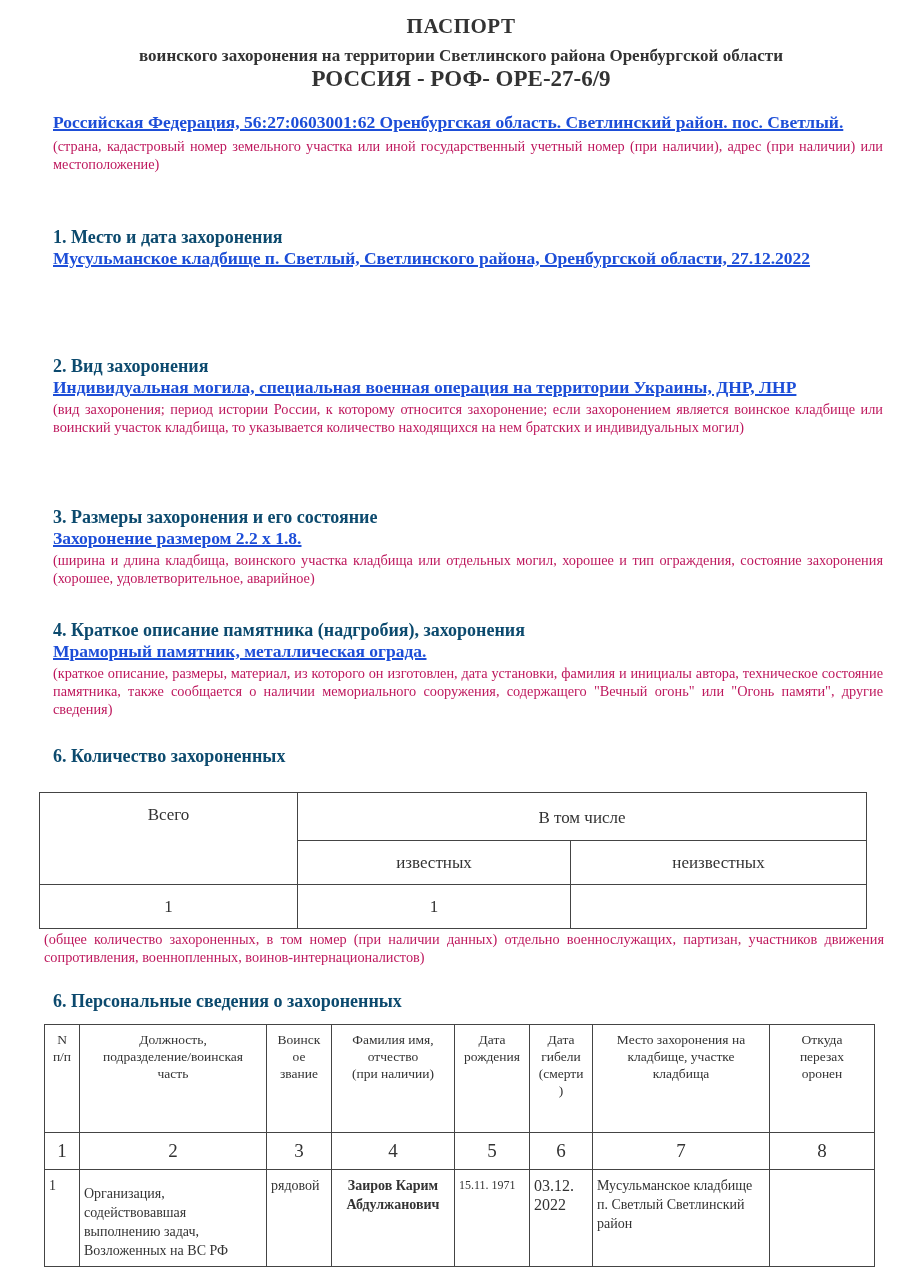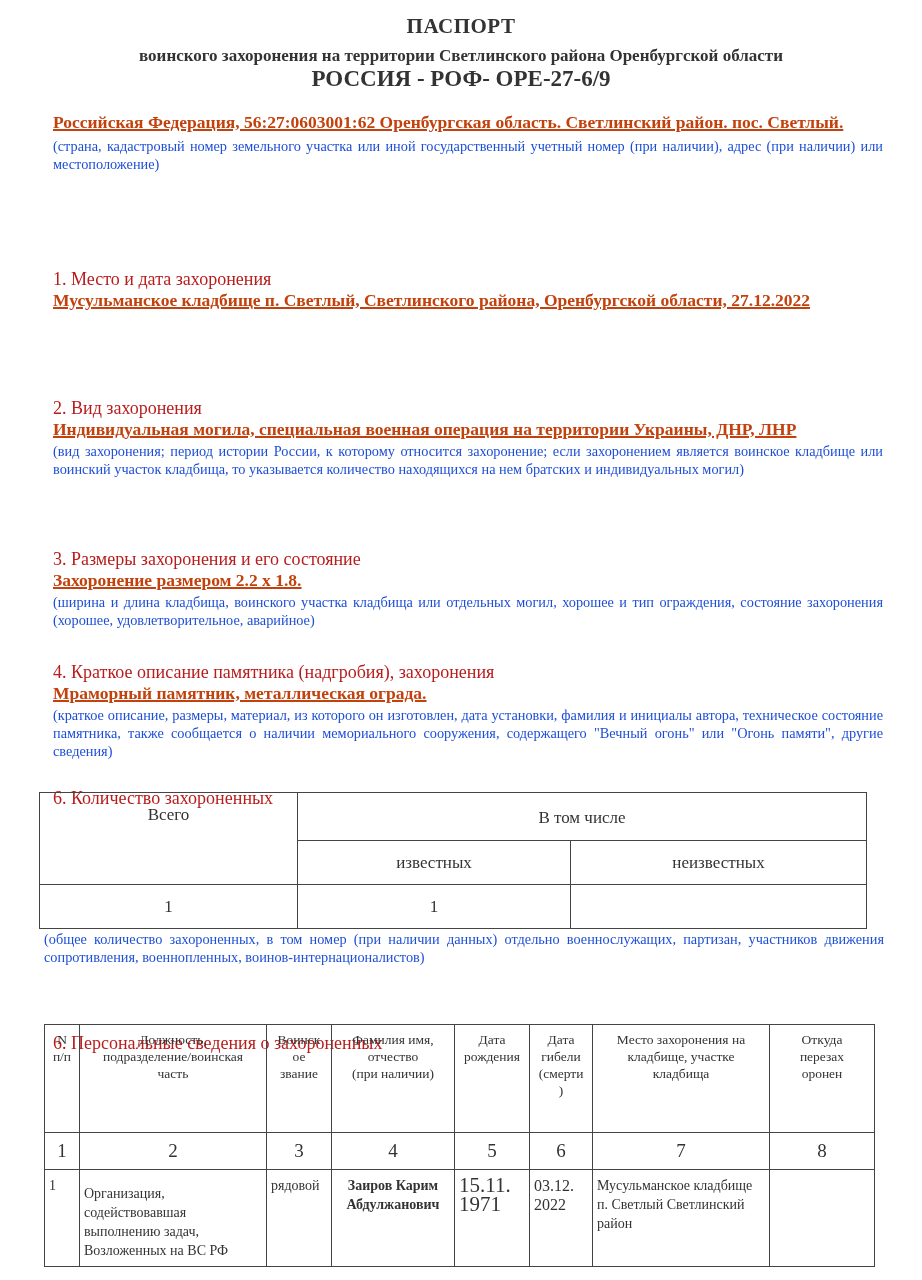--- a/index.html
+++ b/index.html
@@ -11,28 +11,28 @@
   .page { position: absolute; left: 0; top: 0; width: 922px; height: 1280px; }
   .title {
     position: absolute; left: 0; width: 922px; text-align: center;
     font-weight: bold; color: #333;
   }
   .t1 { top: 14px; font-size: 21px; letter-spacing: 0.5px; }
   .t2 { top: 46px; font-size: 17px; }
   .t3 { top: 66px; font-size: 23px; }
 
   .block { position: absolute; left: 53px; width: 830px; }
-  .heading { font-weight: normal; font-size: 18px; color: #b91c1c; line-height: 22px; margin-top: 42px; }
+  .heading { font-weight: bold; font-size: 18px; color: #0c4a6e; line-height: 22px; }
   .value {
-    font-weight: bold; font-size: 17.5px; color: #c2410c;
+    font-weight: bold; font-size: 17.5px; color: #1d4ed8;
     text-decoration: underline; text-decoration-thickness: 2px;
     line-height: 21px; text-align: justify; text-align-last: left;
   }
   .note {
-    font-size: 14.3px; line-height: 18px; color: #1d4ed8;
+    font-size: 14.3px; line-height: 18px; color: #be185d;
     text-align: justify;
   }
 
   table { border-collapse: collapse; position: absolute; border-radius: 11px; }
   td, th { border: 1.3px solid #444; font-weight: normal; color: #333; }
 
   .count-table { left: 39px; top: 792px; width: 828px; }
   .count-table td { font-size: 17px; text-align: center; }
 
   .pers-table { left: 44px; top: 1024px; width: 831px; }
@@ -143,21 +143,21 @@
       <td class="num">5</td>
       <td class="num">6</td>
       <td class="num">7</td>
       <td class="num">8</td>
     </tr>
     <tr style="height:92px;">
       <td class="cell">1</td>
       <td class="cell" style="padding-top:14px;">Организация, содействовавшая выполнению задач, Возложенных на ВС РФ</td>
       <td class="cell">рядовой</td>
       <td class="cell bold" style="text-align:center;">Заиров Карим Абдулжанович</td>
-      <td class="cell" style="font-size:21px;margin-top:37px;">15.11. 1971</td>
+      <td class="cell" style="font-size:12px;margin-top:37px;">15.11. 1971</td>
       <td class="cell" style="font-size:16px;">03.12. 2022</td>
       <td class="cell">Мусульманское кладбище п. Светлый Светлинский район</td>
       <td class="cell"></td>
     </tr>
   </tbody>
     </table>
 
 </div>
 
 </body></html>

